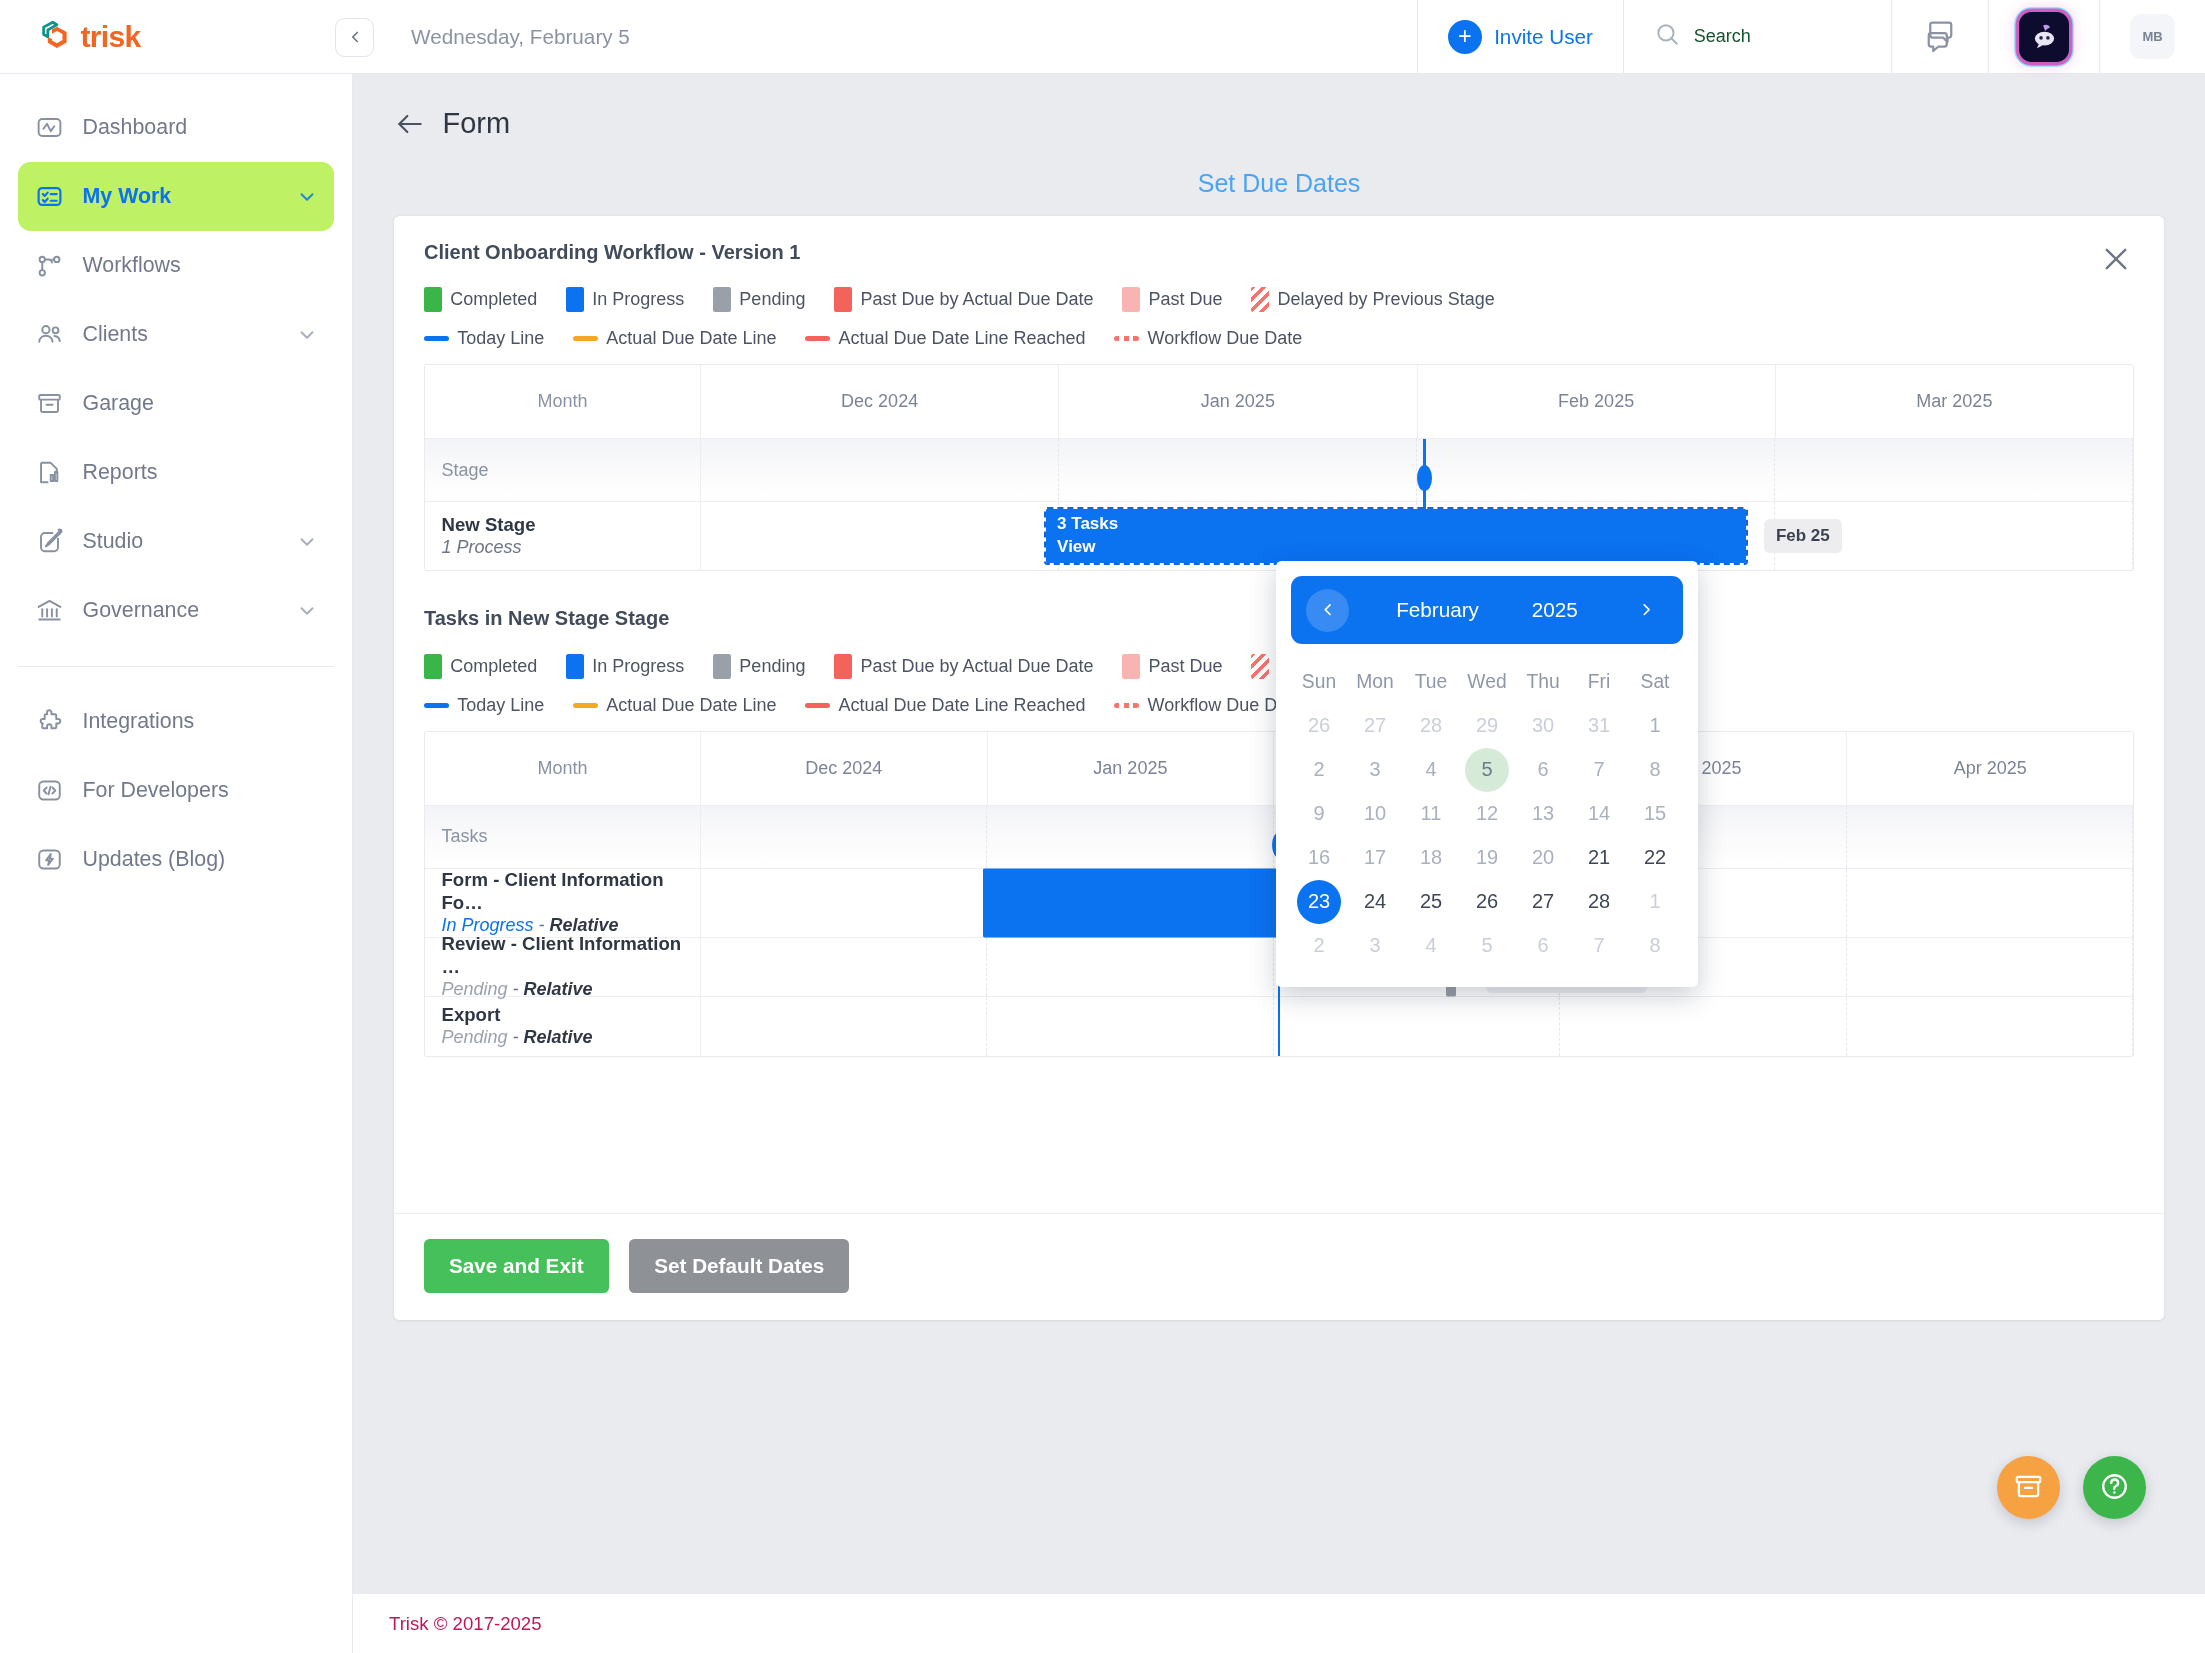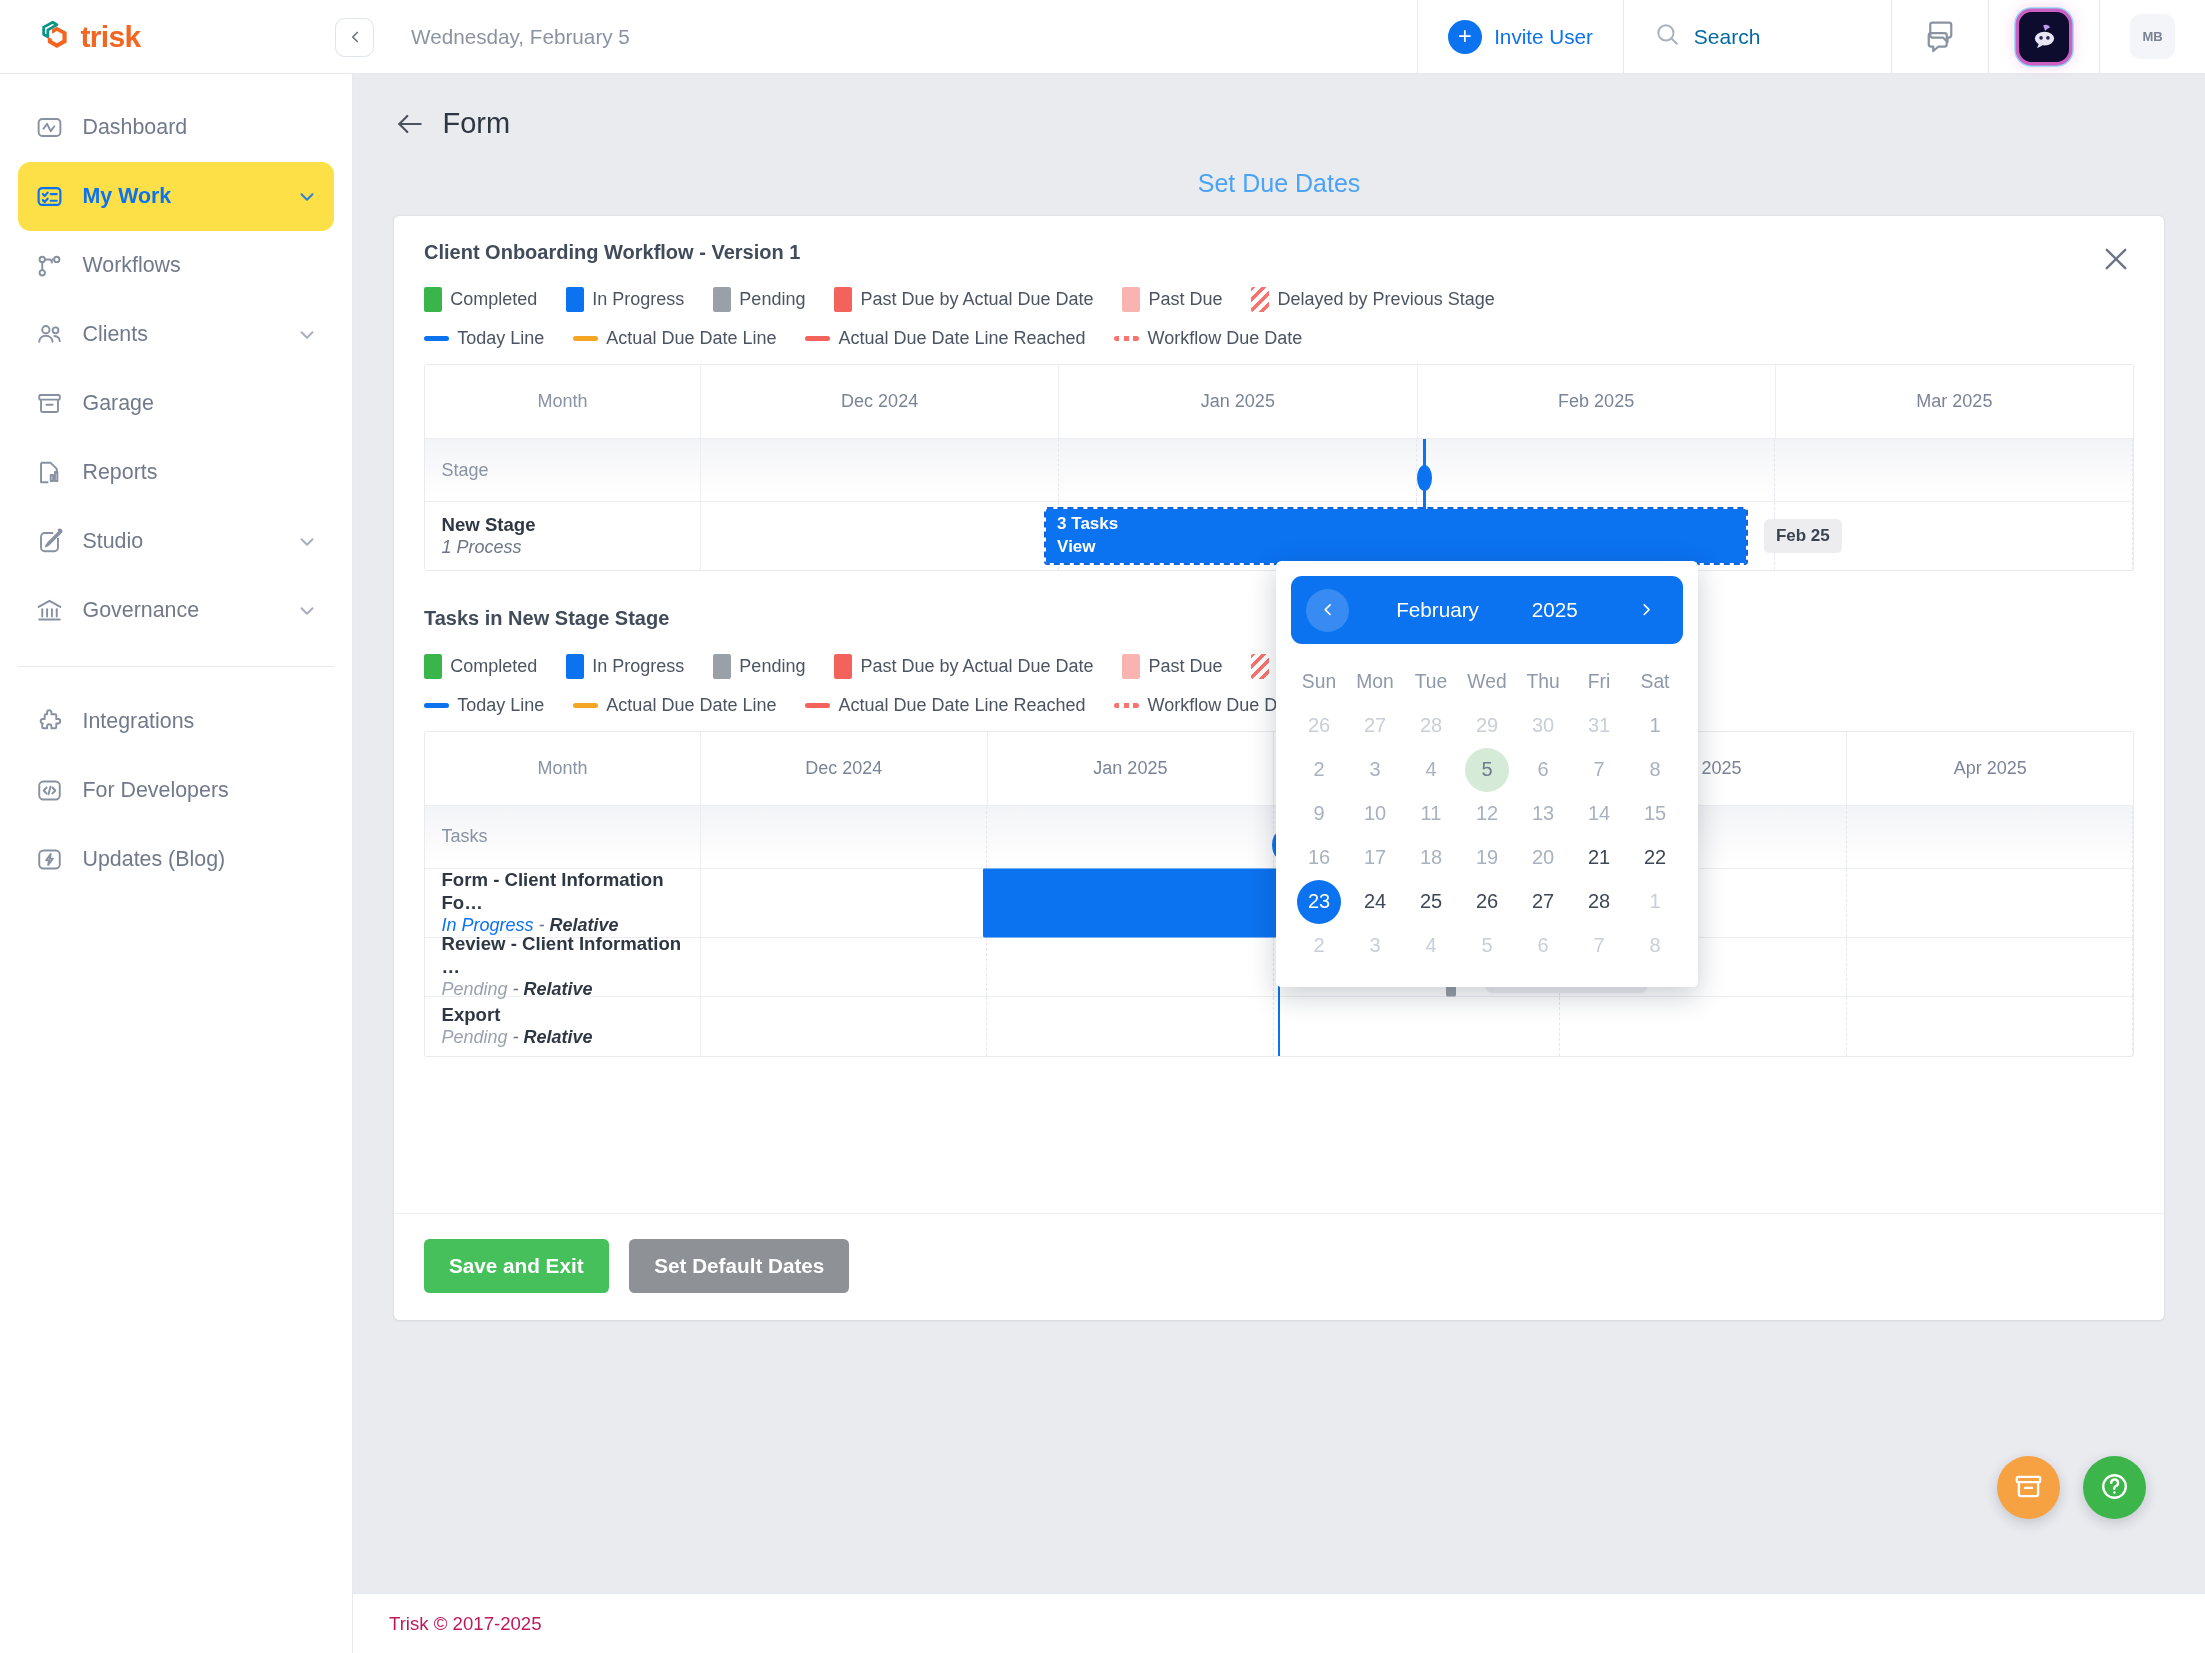--- a/index.html
+++ b/index.html
@@ -34,21 +34,21 @@
   .topseg {
     display: flex; align-items: center; justify-content: center;
     border-left: 0.7px solid #e6e9ef; padding: 0 30px;
   }
   .invite { color: #0b72f0; font-size: 20.7px; font-weight: 500; display:flex; align-items:center; gap:12.4px;}
   .plus-circle {
     width: 34px; height: 34px; border-radius: 50%; background: #0b72f0;
     display: flex; align-items: center; justify-content: center;
     color: #fff; font-size: 23.4px; line-height: 1; font-weight: 400;
   }
-  .search-seg { color: #0369a1; font-size: 21px; display: flex; align-items: center; gap: 13.8px; width: 207px;}
+  .search-seg { color: #14532d; font-size: 18px; display: flex; align-items: center; gap: 13.8px; width: 207px;}
   .bot-icon {
     width: 50px; height: 50px; border-radius: 12.4px;
     background: #0d0b2e;
     display: flex; align-items: center; justify-content: center;
     box-shadow: 0 0 0 3.4px rgba(255,0,150,.55), 0 0 0 4.8px rgba(0,200,255,.45), 0 0 12.4px 4.1px rgba(255,120,200,.35);
     position: relative;
   }
   .avatar-mb {
     width: 45px; height: 45px; border-radius: 11px; background: #f3f5f9;
     display: flex; align-items: center; justify-content: center;
@@ -62,21 +62,21 @@
   .sidebar {
     width: 353px; flex: 0 0 353px; background: #fff;
     border-right: 0.7px solid #e6e9ef; padding-top: 19.3px;
     display: flex; flex-direction: column;
   }
   .nav-item {
     height: 69px; margin: 0 18px; padding: 0 16.5px;
     display: flex; align-items: center; gap: 18px;
     border-radius: 12.4px; color: #71798a; font-size: 21.4px;
   }
-  .nav-item.active { background: #fde047; color: #0b72f0; font-weight: 600; }
+  .nav-item.active { background: #bef264; color: #0b72f0; font-weight: 600; }
   .nav-ico { width: 30px; height: 30px; flex: 0 0 30px; display: flex; align-items: center; justify-content: center; }
   .nav-label { flex: 1 1 auto; }
   .chev { color: inherit; opacity: .85; display:flex; align-items:center;}
   .nav-div { height: 0.7px; background: #e6e9ef; margin: 20.7px 18px; }
   .footer-bar {
     height: 61px; flex: 0 0 61px; border-top: 0.7px solid #e6e9ef;
     display: flex; align-items: center; padding-left: 36px;
     color: #be185d; font-size: 18.6px; background: #fff;
   }
 

